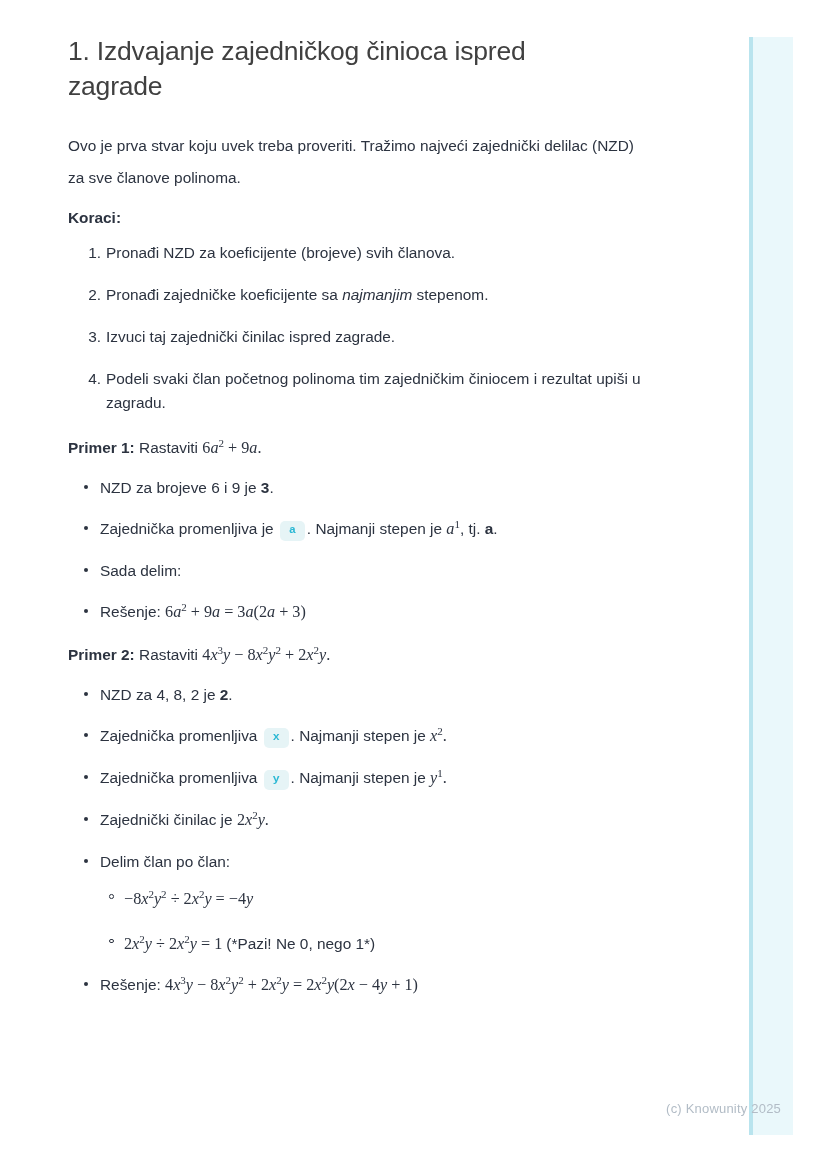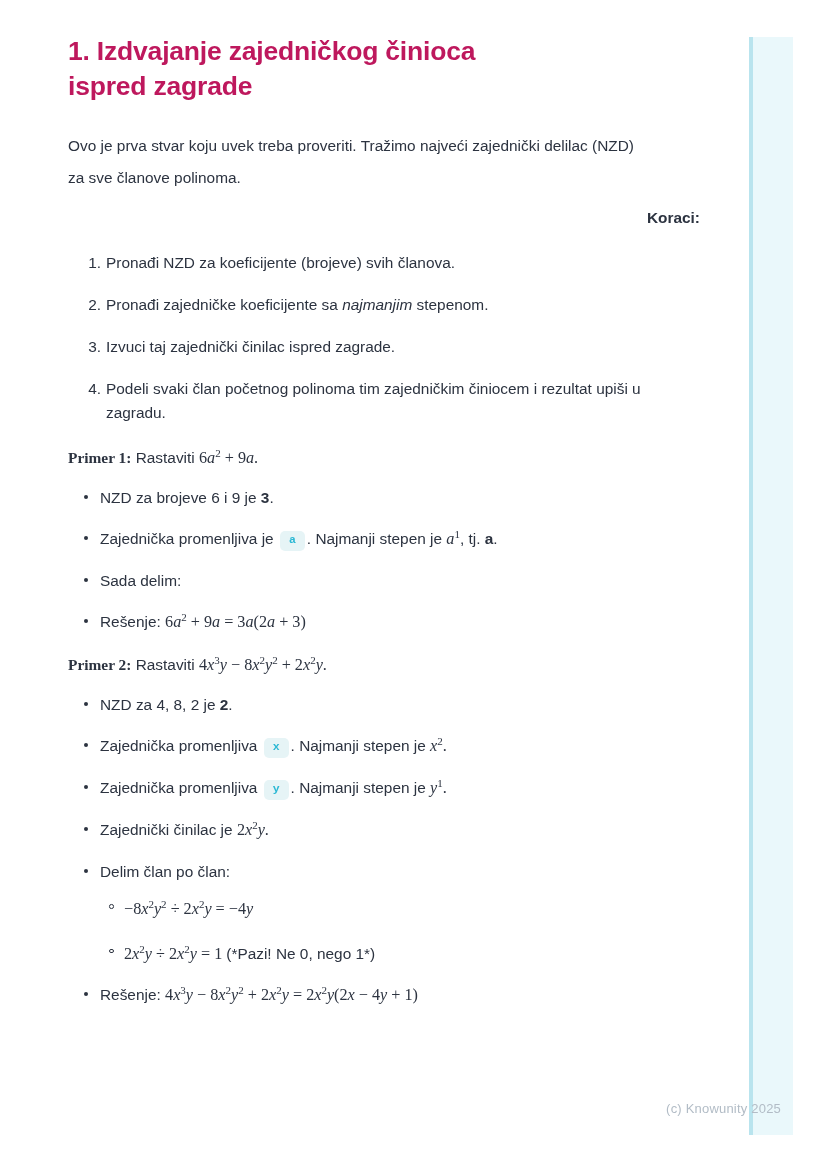--- a/index.html
+++ b/index.html
@@ -38,53 +38,52 @@
   #content {
     position: absolute;
     top: 0;
     left: 0;
     width: 700px;
     padding: 34px 0 0 68px;
     box-sizing: border-box;
   }
 
   h1.section-title {
-    color: #be185d;
+    color: #404040;
     font-size: 26.5px;
-    font-weight: 700;
+    font-weight: 400;
     line-height: 1.32;
     letter-spacing: -0.2px;
     margin: 0 0 26px 0;
     max-width: 470px;
   }
 
   p.para {
     font-size: 15.4px;
     line-height: 2.05;
     margin: 0 0 16px 0;
     text-align: justify;
     max-width: 566px;
     color: #2c3340;
   }
 
   p.lead-bold {
     font-size: 15.4px;
     font-weight: 700;
-    margin: 0 0 24px 0;
-    color: #2c3340;
-    text-align: right;
+    margin: 0 0 14px 0;
+    color: #2c3340;
   }
 
   p.example-line {
     font-size: 15.4px;
     margin: 0 0 14px 0;
     color: #2c3340;
     line-height: 1.6;
   }
-  p.example-line .lbl { font-weight: 700; font-family: Liberation Serif, serif; }
+  p.example-line .lbl { font-weight: 700; }
 
   
   ol.steps {
     margin: 0 0 22px 0;
     padding: 0 0 0 30px;
     list-style: none;
     counter-reset: stepnum;
     max-width: 580px;
   }
   ol.steps > li {

